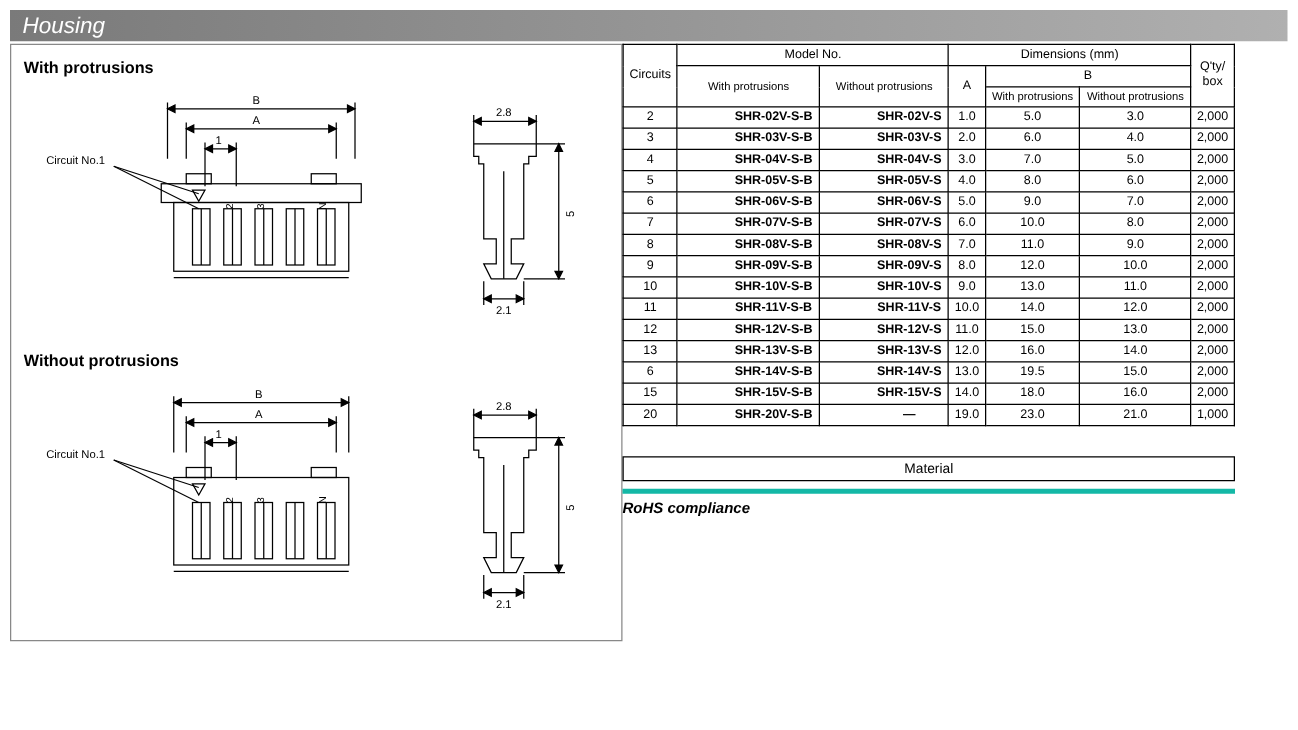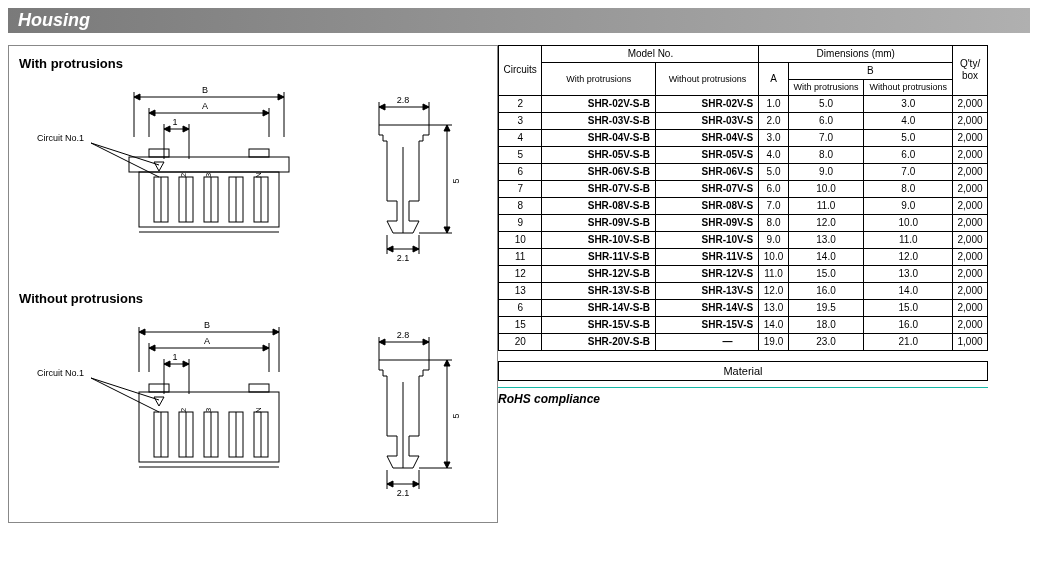--- a/index.html
+++ b/index.html
@@ -8,24 +8,24 @@
     font-family: Arial, Helvetica, sans-serif;
     font-size: 11px;
     color: #000;
     width: 1022px;
     background: #fff;
   }
   .title-bar {
     background: linear-gradient(to right, #7a7a7a 0%, #b0b0b0 100%);
     color: #fff;
     font-style: italic;
-    font-weight: bold;
+    font-weight: normal;
     font-size: 18px;
     padding: 2px 10px;
-    margin-bottom: 12px;
+    margin-bottom: 2px;
   }
   .columns {
     display: flex;
   }
   .left-col {
     width: 490px;
     border: 1px solid #888;
     padding: 8px 10px 10px 10px;
     box-sizing: border-box;
   }
@@ -58,30 +58,30 @@
     text-align: center;
     line-height: 1.2;
   }
   table.spec th { font-weight: normal; margin-left: 35px; }
   table.spec td.model { font-weight: bold; padding-left: 44px; }
 
   .material-bar {
     border: 1px solid #000;
     text-align: center;
     padding: 3px 0;
-    margin-top: 10px;
+    margin-top: 24px;
     font-size: 11px;
   }
   .material-text {
     text-align: center;
     font-size: 10px;
     margin: 8px 0 14px 0;
   }
   .rohs {
-    border-top: 1px solid #14b8a6;
+    border-top: 4px solid #14b8a6;
     font-weight: bold;
     font-style: italic;
     font-size: 12px;
     padding-top: 4px;
     margin-top: 6px;
   }
 
   .dim-label { font-family: Arial, sans-serif; font-size: 9px; fill: #000; }
   .ckt-label { font-family: Arial, sans-serif; font-size: 9px; fill: #000; }
   .pin-label { font-family: Arial, sans-serif; font-size: 8px; fill: #000; }

